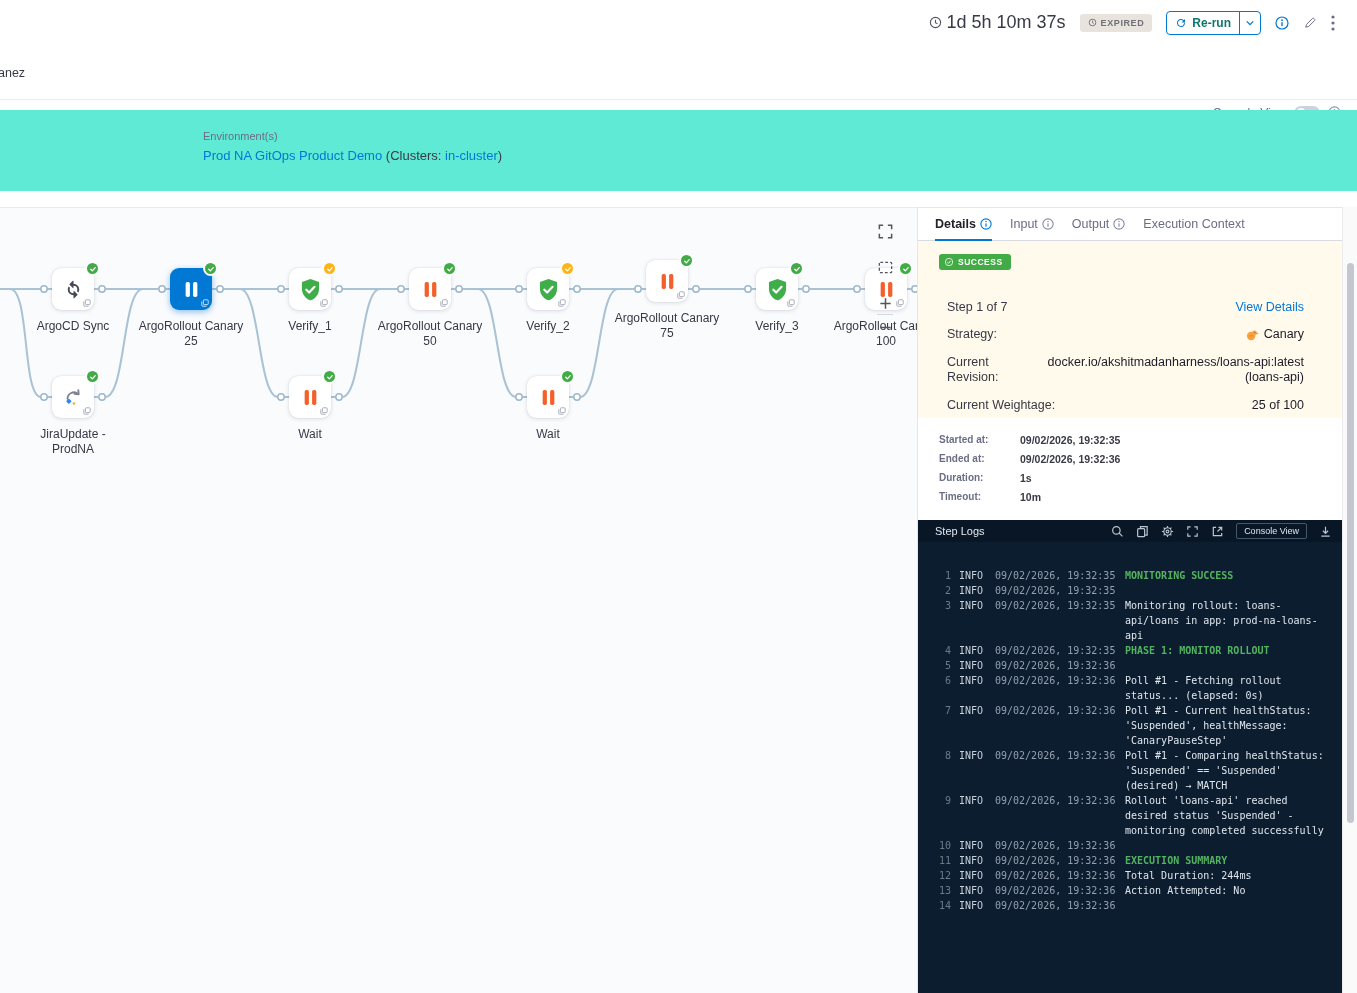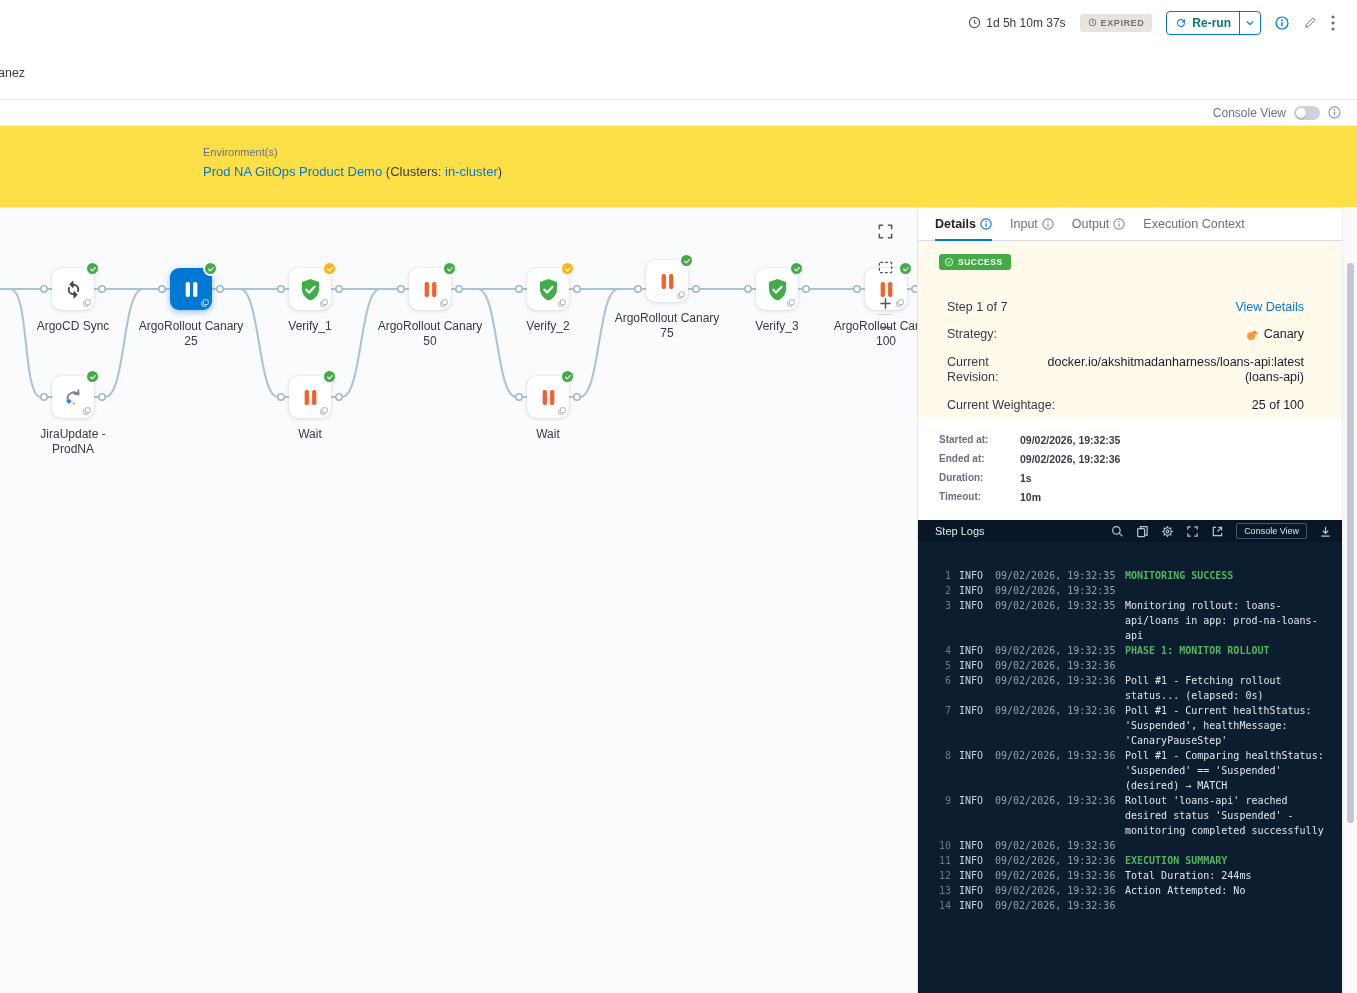--- a/index.html
+++ b/index.html
@@ -3,21 +3,21 @@
 <meta charset="utf-8">
 <style>
   * { box-sizing: border-box; margin: 0; padding: 0; }
   html,body { width:1357px; height:993px; overflow:hidden; background:#fff;
               font-family:"Liberation Sans", sans-serif; color:#383946; }
   .app { position:relative; width:1357px; height:993px; }
 
   
   .topbar { position:absolute; top:0; left:0; right:0; height:45px; background:#fff;
             display:flex; align-items:center; justify-content:flex-end; gap:14px; padding-right:22px; }
-  .duration { display:flex; align-items:center; gap:5px; font-size:12px; color:#383946; }
+  .duration { display:flex; align-items:center; gap:5px; font-size:18px; color:#383946; }
   .badge-expired { display:flex; align-items:center; gap:4px; background:#e8e4dd; color:#6f7075;
                    font-size:9px; font-weight:bold; letter-spacing:.6px; padding:4px 8px; border-radius:3px; }
   .btn-rerun { display:flex; align-items:stretch; border:1px solid #0278d5; border-radius:4px;
                color:#0f766e; font-size:12px; font-weight:bold; height:24px; background:#fff; cursor:pointer; }
   .rr-main { display:flex; align-items:center; gap:5px; padding:0 8px; }
   .rr-caret { display:flex; align-items:center; padding:0 6px; border-left:1px solid #0278d5; }
   .hicon { display:flex; align-items:center; cursor:pointer; }
 
   
   .crumbrow { position:absolute; top:45px; left:0; right:0; height:54px; background:#fff; }
@@ -26,21 +26,21 @@
   
   .toolbar { position:absolute; top:99px; left:0; right:0; height:27px; background:#fff;
              border-top:1px solid #eceef2; border-bottom:1px solid #eceef2;
              display:flex; align-items:center; justify-content:flex-end; gap:8px; padding-right:16px; }
   .cv-label { font-size:12px; color:#6b6d85; }
   .switch { position:relative; width:26px; height:14px; border-radius:7px; background:#ced2dc; cursor:pointer; }
   .switch .knob { position:absolute; left:2px; top:2px; width:10px; height:10px; border-radius:50%; background:#fff;
                   box-shadow:0 1px 2px rgba(0,0,0,.25); }
 
   
-  .envrow { position:absolute; top:126px; left:0; right:0; height:81px; background:#fde047; }
+  .envrow { position:absolute; top:110px; left:0; right:0; height:81px; background:#5eead4; }
   .env-label { position:absolute; left:203px; top:20px; font-size:11px; color:#6b6d85; }
   .env-line { position:absolute; left:203px; top:38px; font-size:13px; color:#383946; }
   .blue { color:#0278d5; text-decoration:none; cursor:pointer; }
 
   
   .canvas { position:absolute; top:207px; left:0; width:1357px; height:786px; background:#fafbfd;
             border-top:1px solid #e8eaef; }
   .edges { position:absolute; left:0; top:0; }
   .edges path { fill:none; stroke:#a9c2d4; stroke-width:2; stroke-linecap:round; }
   .edge-dot { fill:#fff; stroke:#9db8cc; stroke-width:1.5; }

